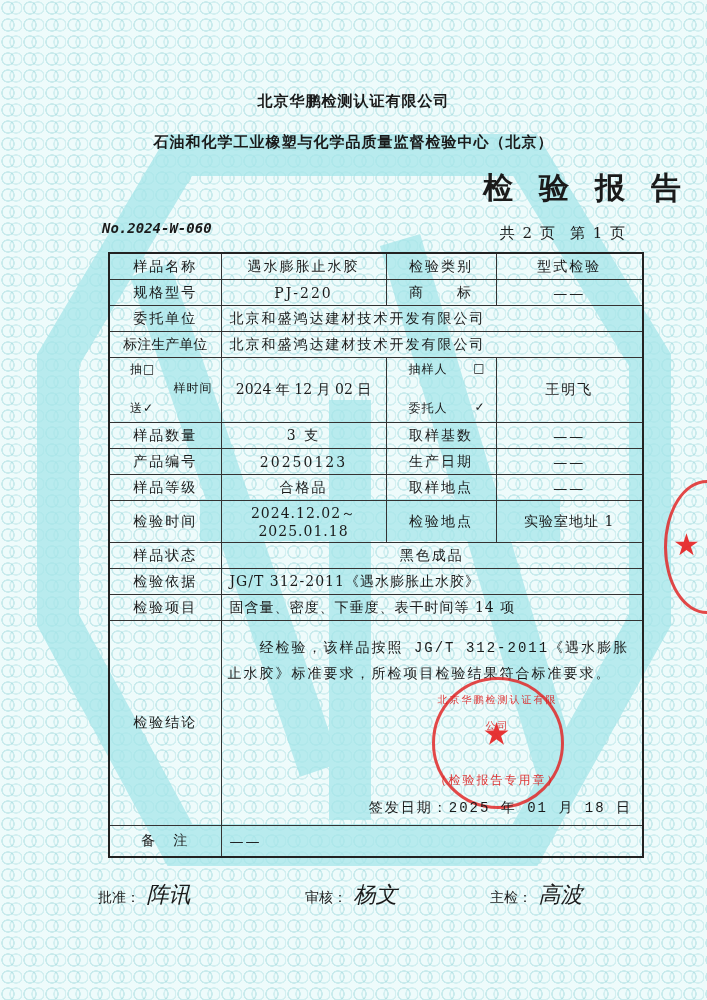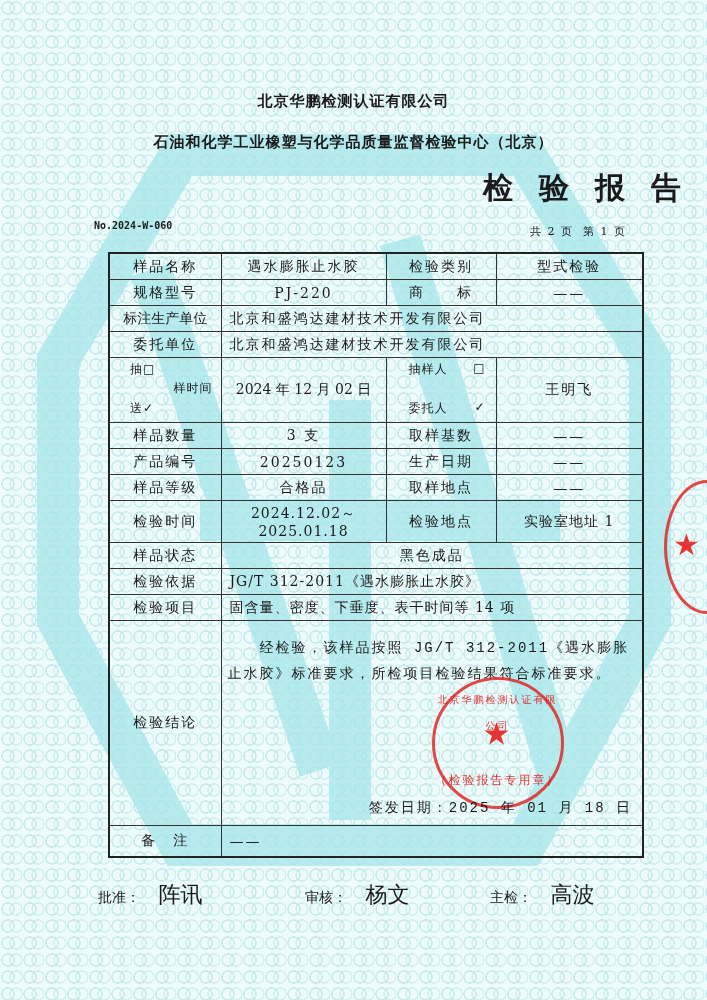--- a/index.html
+++ b/index.html
@@ -13,42 +13,42 @@
     position:absolute; inset:0;
     background-image:
       radial-gradient(circle at 8px 8px, transparent 5px, rgba(130,205,210,0.35) 5.5px, rgba(130,205,210,0.35) 6.5px, transparent 7px),
       radial-gradient(circle at 16px 8px, transparent 5px, rgba(130,205,210,0.25) 5.5px, rgba(130,205,210,0.25) 6.5px, transparent 7px);
     background-size:22px 17px;
   }
   .watermark { position:absolute; left:0; top:0; width:707px; height:1000px; }
   .header-line1 { position:absolute; top:92px; left:0; width:707px; text-align:center; font-size:15px; font-weight:bold; letter-spacing:1px; }
   .header-line2 { position:absolute; top:133px; left:0; width:707px; text-align:center; font-size:15px; font-weight:bold; letter-spacing:1px; }
   .title { position:absolute; top:168px; left:0; width:707px; text-align:right; font-size:30px; font-weight:bold; letter-spacing:26px; padding-left:26px; box-sizing:border-box;}
-  .report-no { position:absolute; top:220px; left:94px; font-size:10px; font-weight:bold; font-family:"DejaVu Sans Mono","Liberation Mono",monospace; }
-  .page-info { position:absolute; top:224px; right:82px; font-size:11px; word-spacing:3px; }
+  .report-no { position:absolute; top:220px; left:102px; font-size:14px; font-weight:bold; font-family:"DejaVu Sans Mono","Liberation Mono",monospace;font-style:italic; }
+  .page-info { position:absolute; top:224px; right:82px; font-size:15px; word-spacing:3px; }
   table.report {
     position:absolute; left:108px; top:252px; width:536px;
     border-collapse:collapse; font-size:14px; table-layout:fixed;
     border:2px solid #222;
   }
   table.report td { border:1px solid #333; text-align:center; vertical-align:middle; height:25px; padding:0 4px; letter-spacing:2px; }
   table.report td.left { text-align:left; padding-left:8px; }
   .c1 { width:112px; } .c2 { width:165px; } .c3 { width:110px; } .c4 { width:auto; }
   .method-cell { position:relative; height:64px !important; padding:0 !important; }
   .method-cell span { position:absolute; font-size:12px; letter-spacing:1px; }
   .sampler-cell { position:relative; padding:0 !important; }
   .sampler-cell span { position:absolute; font-size:12px; letter-spacing:1px; }
   .conclusion-cell { height:176px !important; position:relative; text-align:left !important; vertical-align:top !important; padding:14px 6px !important; line-height:26px;font-family:Liberation Mono, monospace; }
   .issue-date { position:absolute; right:10px; bottom:4px; font-size:14px;text-align:center; }
   .seal { position:absolute; width:126px; height:126px; border:3px solid rgba(225,40,40,0.85); border-radius:50%; }
   .seal-star { position:absolute; left:50%; top:42%; transform:translate(-50%,-50%); color:rgba(230,30,30,0.9); font-size:44px; }
   .seal-text { position:absolute; left:0; width:100%; text-align:center; color:rgba(220,30,30,0.9); font-size:12px; }
   .edge-seal { position:absolute; left:664px; top:480px; width:80px; height:128px; border:3px solid rgba(225,40,40,0.85); border-radius:50%; }
   .signature-row { position:absolute; top:880px; font-size:14px; }
-  .sig { font-family:"DejaVu Sans",sans-serif; font-size:22px; margin-left:14px; }
+  .sig { font-family:"DejaVu Sans",sans-serif; font-style:italic; font-size:22px; margin-left:2px; }
 </style>
 </head>
 <body>
 
 <div class="bg-pattern"></div>
 <svg class="watermark" viewBox="0 0 707 1000">
   <g fill="none" stroke="#a6e6ea" stroke-width="42" opacity="0.75">
     <polygon points="180,155 525,155 650,360 650,620 525,845 180,845 58,620 58,360"></polygon>
     <line x1="150" y1="270" x2="320" y2="770"></line>
     <line x1="400" y1="240" x2="560" y2="780"></line>
@@ -77,25 +77,25 @@
     <td>检验类别</td>
     <td>型式检验</td>
   </tr>
   <tr>
     <td>规格型号</td>
     <td>PJ-220</td>
     <td>商　　标</td>
     <td>——</td>
   </tr>
   <tr>
-    <td style="letter-spacing:0">标注生产单位</td>
+    <td>委托单位</td>
     <td colspan="3" class="left">北京和盛鸿达建材技术开发有限公司</td>
   </tr>
   <tr>
-    <td>委托单位</td>
+    <td style="letter-spacing:0">标注生产单位</td>
     <td colspan="3" class="left">北京和盛鸿达建材技术开发有限公司</td>
   </tr>
   <tr>
     <td class="method-cell">
       <span style="left:20px;top:3px">抽□</span>
       <span style="right:8px;top:22px">样时间</span>
       <span style="left:20px;top:42px">送✓</span>
     </td>
     <td style="letter-spacing:0">2024 年 12 月 02 日</td>
     <td class="sampler-cell">

